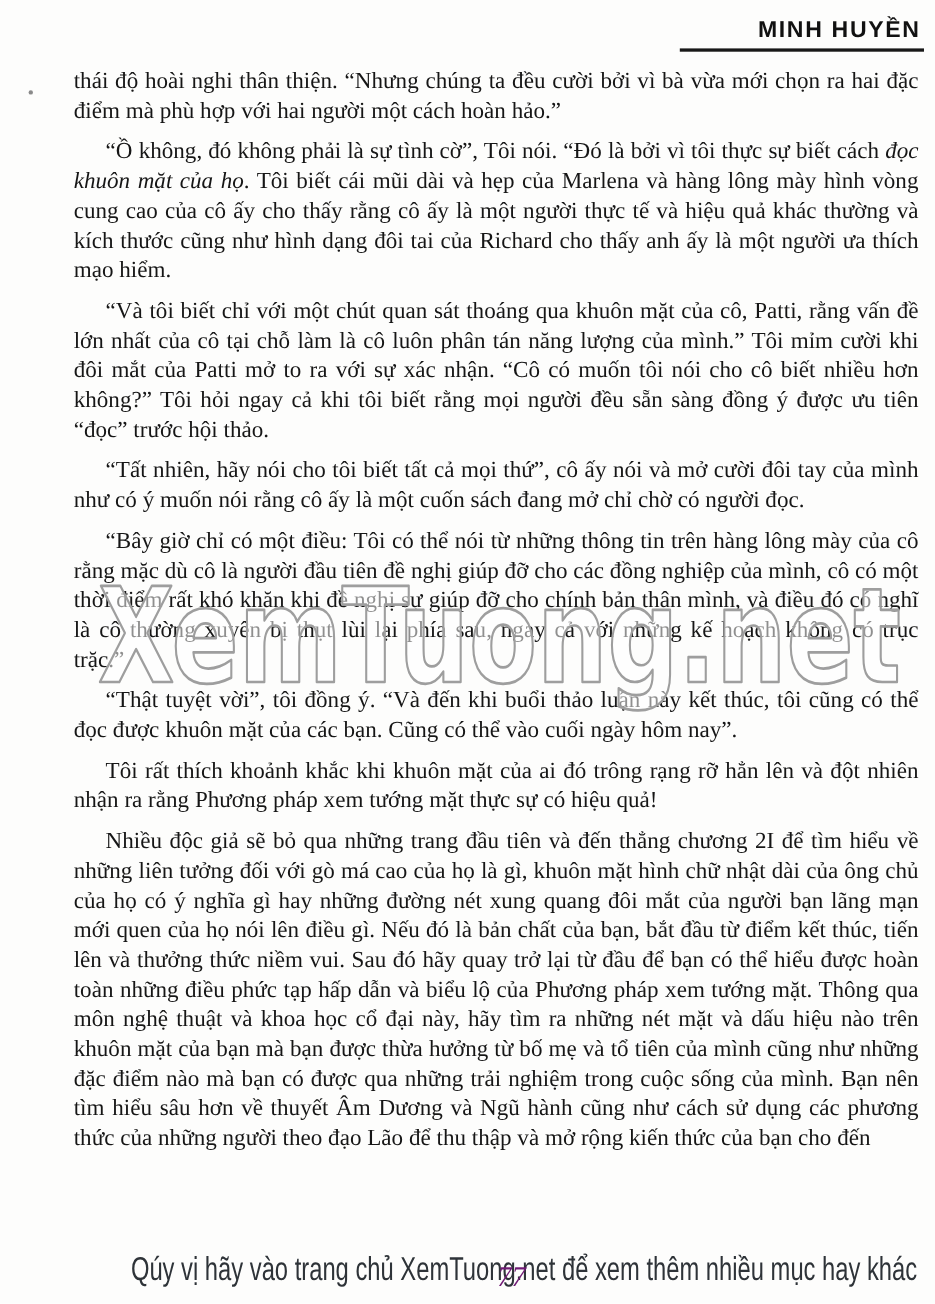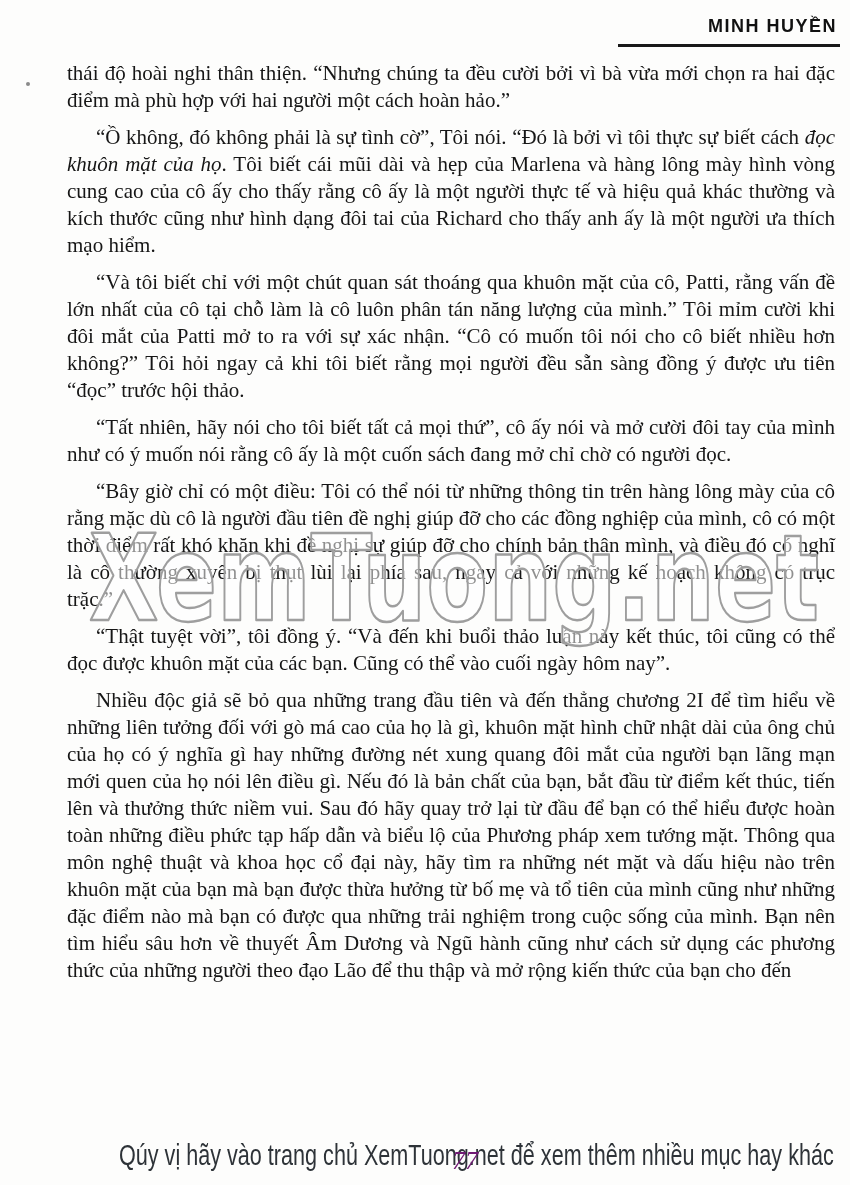--- a/index.html
+++ b/index.html
@@ -11,21 +11,21 @@
     overflow:hidden;
   }
   .page {
     position:absolute; inset:0;
     background:#fdfdfc;
     overflow:hidden;
   }
   .running-head {
     position:absolute; top:16px; right:13px;
     font-family:"Liberation Sans", sans-serif;
-    font-weight:bold; font-size:18px; letter-spacing:1.5px;
+    font-weight:bold; font-size:21px; letter-spacing:1.5px;
     color:#111;
     white-space:nowrap;
   }
   .head-rule {
     position:absolute; top:44px; left:618px;
     width:222px; height:3px;
     background:#181818;
   }
   .artifact-dot {
     position:absolute; left:26px; top:82px;
@@ -73,20 +73,21 @@
 
   <div class="artifact-dot"></div>
 
   <div class="body-text">
       <p class="no-indent"><span>thái độ hoài nghi thân thiện. “Nhưng chúng ta đều cười bởi vì bà vừa mới chọn ra hai đặc điểm mà phù hợp với hai người một cách hoàn hảo.”</span></p>
       <p class=""><span>“Ồ không, đó không phải là sự tình cờ”, Tôi nói. “Đó là bởi vì tôi thực sự biết cách </span><span class="it">đọc khuôn mặt của họ</span><span>. Tôi biết cái mũi dài và hẹp của Marlena và hàng lông mày hình vòng cung cao của cô ấy cho thấy rằng cô ấy là một người thực tế và hiệu quả khác thường và kích thước cũng như hình dạng đôi tai của Richard cho thấy anh ấy là một người ưa thích mạo hiểm.</span></p>
       <p class=""><span>“Và tôi biết chỉ với một chút quan sát thoáng qua khuôn mặt của cô, Patti, rằng vấn đề lớn nhất của cô tại chỗ làm là cô luôn phân tán năng lượng của mình.” Tôi mỉm cười khi đôi mắt của Patti mở to ra với sự xác nhận. “Cô có muốn tôi nói cho cô biết nhiều hơn không?” Tôi hỏi ngay cả khi tôi biết rằng mọi người đều sẵn sàng đồng ý được ưu tiên “đọc” trước hội thảo.</span></p>
       <p class=""><span>“Tất nhiên, hãy nói cho tôi biết tất cả mọi thứ”, cô ấy nói và mở cười đôi tay của mình như có ý muốn nói rằng cô ấy là một cuốn sách đang mở chỉ chờ có người đọc.</span></p>
       <p class=""><span>“Bây giờ chỉ có một điều: Tôi có thể nói từ những thông tin trên hàng lông mày của cô rằng mặc dù cô là người đầu tiên đề nghị giúp đỡ cho các đồng nghiệp của mình, cô có một thời điểm rất khó khăn khi đề nghị sự giúp đỡ cho chính bản thân mình, và điều đó có nghĩ là cô thường xuyên bị thụt lùi lại phía sau, ngay cả với những kế hoạch không có trục trặc.”</span></p>
       <p class=""><span>“Thật tuyệt vời”, tôi đồng ý. “Và đến khi buổi thảo luận này kết thúc, tôi cũng có thể đọc được khuôn mặt của các bạn. Cũng có thể vào cuối ngày hôm nay”.</span></p>
+      <p class=""><span>Tôi rất thích khoảnh khắc khi khuôn mặt của ai đó trông rạng rỡ hẳn lên và đột nhiên nhận ra rằng Phương pháp xem tướng mặt thực sự có hiệu quả!</span></p>
       <p class=""><span>Nhiều độc giả sẽ bỏ qua những trang đầu tiên và đến thẳng chương 2I để tìm hiểu về những liên tưởng đối với gò má cao của họ là gì, khuôn mặt hình chữ nhật dài của ông chủ của họ có ý nghĩa gì hay những đường nét xung quang đôi mắt của người bạn lãng mạn mới quen của họ nói lên điều gì. Nếu đó là bản chất của bạn, bắt đầu từ điểm kết thúc, tiến lên và thưởng thức niềm vui. Sau đó hãy quay trở lại từ đầu để bạn có thể hiểu được hoàn toàn những điều phức tạp hấp dẫn và biểu lộ của Phương pháp xem tướng mặt. Thông qua môn nghệ thuật và khoa học cổ đại này, hãy tìm ra những nét mặt và dấu hiệu nào trên khuôn mặt của bạn mà bạn được thừa hưởng từ bố mẹ và tổ tiên của mình cũng như những đặc điểm nào mà bạn có được qua những trải nghiệm trong cuộc sống của mình. Bạn nên tìm hiểu sâu hơn về thuyết Âm Dương và Ngũ hành cũng như cách sử dụng các phương thức của những người theo đạo Lão để thu thập và mở rộng kiến thức của bạn cho đến</span></p>
     </div>
 
   <div class="watermark">
     <svg width="740" height="150" viewBox="0 0 740 150">
       <text x="368" y="92" text-anchor="middle" font-family="DejaVu Sans, sans-serif" font-weight="bold" font-size="120" textLength="730" lengthAdjust="spacingAndGlyphs" fill="rgba(255,255,255,0.52)" stroke-width="2.5" stroke-linejoin="round" stroke="#9e9e9e">XemTuong.net</text>
     </svg>
   </div>
 
   <div class="footer">

